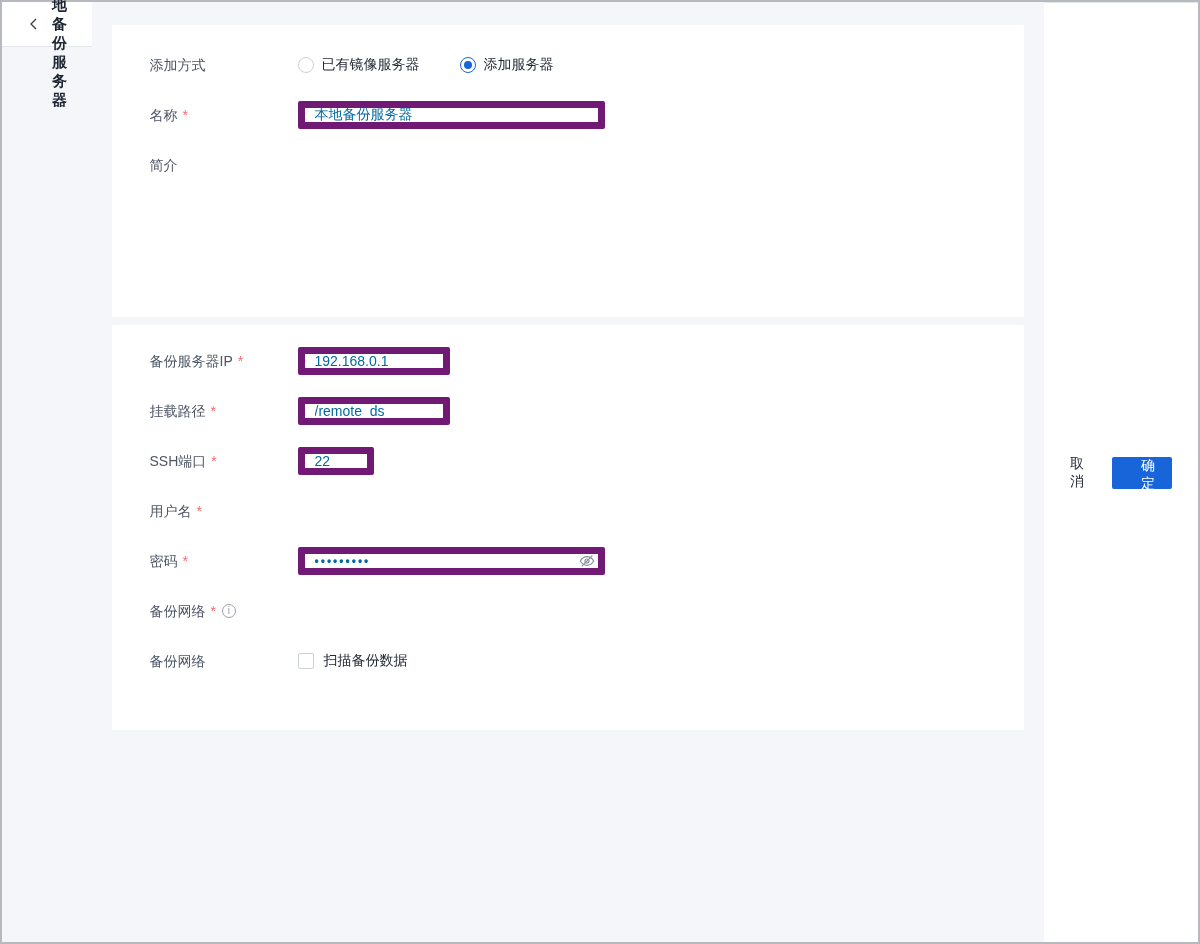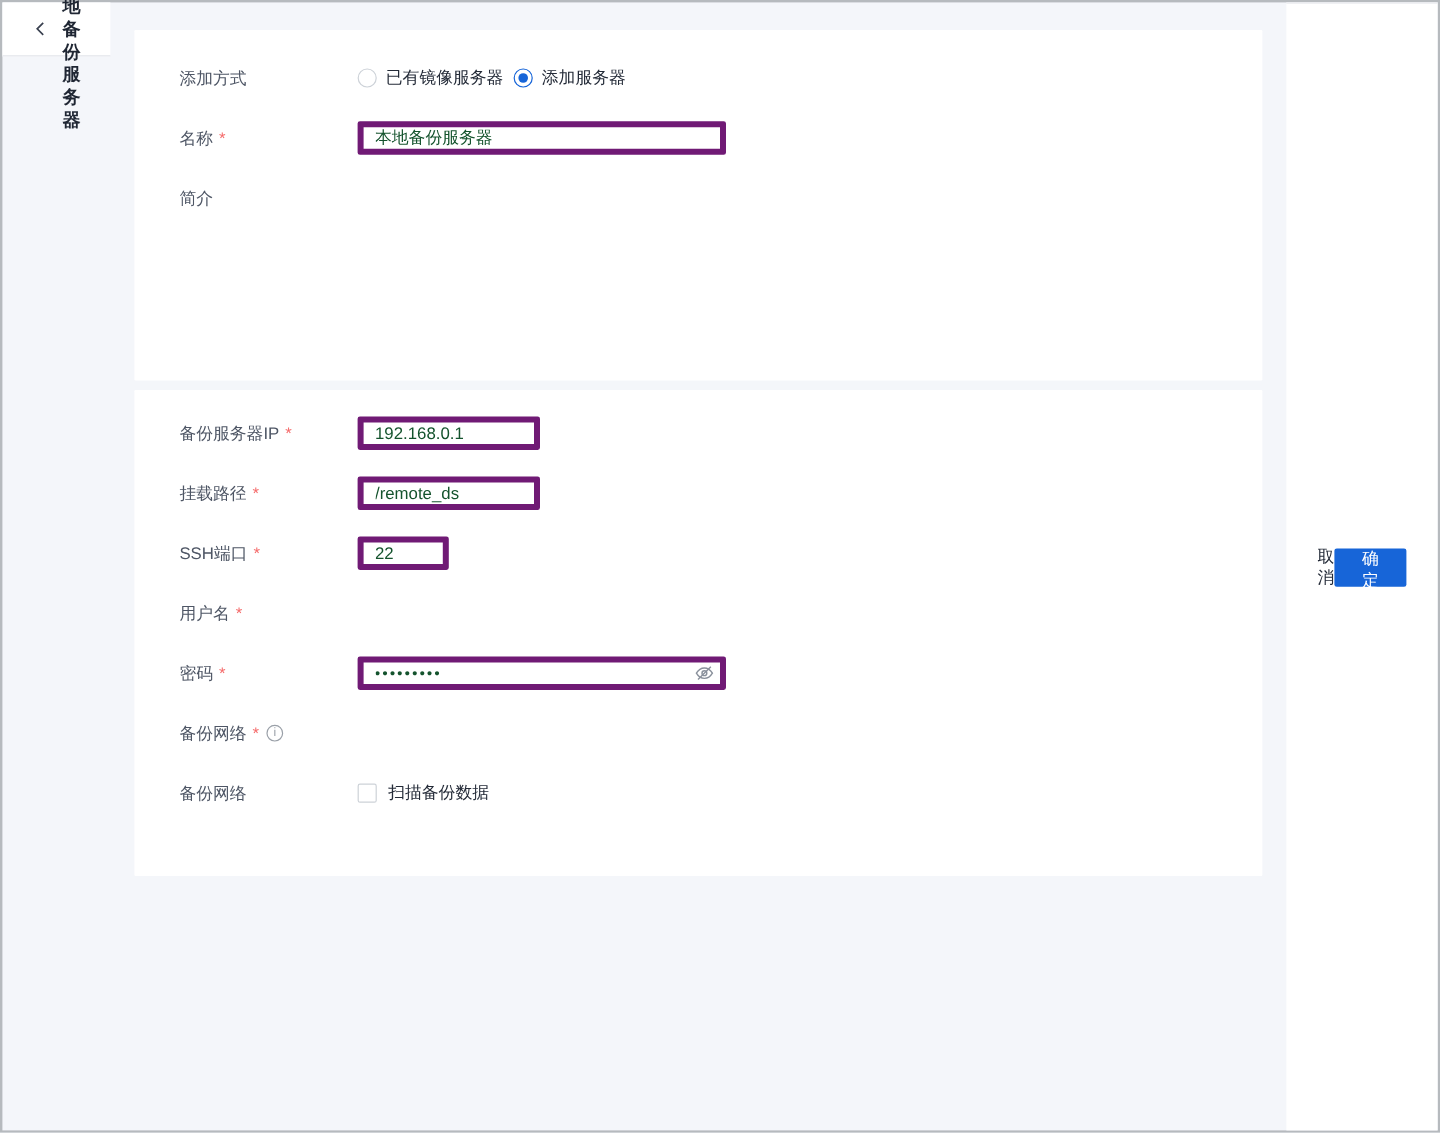--- a/index.html
+++ b/index.html
@@ -38,42 +38,42 @@
   .row-label {
     flex:0 0 148px; font-size:14px; color:#4e5665;
     display:flex; align-items:center; line-height:28px;
   }
   .req { color:#f56a6a; margin-left:5px; font-size:14px; }
   .row-control { display:flex; align-items:center; position:relative; }
 
   .text-value { font-size:14px; color:#242b38; }
 
   input.ipt {
-    height:28px; border:5px solid #701a75; border-radius:2px;
-    padding:0 10px; font-size:14px; color:#14532d; background:#fff;
+    height:28px; border:7px solid #701a75; border-radius:2px;
+    padding:0 10px; font-size:14px; color:#0369a1; background:#fff;
     font-family:"Liberation Sans","DejaVu Sans",sans-serif;
     outline:none;
   }
   .w-lg { width:307px; } .w-md { width:152px; } .w-sm { width:76px; }
 
   textarea.ta {
     width:307px; height:95px; resize:none;
     border:1px solid #d7dadf; border-radius:2px;
     padding:6px 10px; font-size:14px; color:#242b38;
     font-family:"Liberation Sans","DejaVu Sans",sans-serif;
     outline:none;
   }
   .ta-wrap { position:relative; display:inline-block; }
   .char-counter {
     position:absolute; left:calc(100% + 10px); bottom:4px;
     font-size:12px; color:#9aa0a8; white-space:nowrap;
   }
 
   
-  .radio-group { display:flex; align-items:center; gap:8px; }
+  .radio-group { display:flex; align-items:center; gap:40px; }
   .radio-option { display:flex; align-items:center; gap:8px; cursor:pointer; }
   .radio-circle {
     width:16px; height:16px; border-radius:50%;
     border:1px solid #cdd2d8; background:#fff; position:relative; flex:0 0 16px;
   }
   .radio-circle.selected { border-color:#1765d8; }
   .radio-circle.selected::after {
     content:""; position:absolute; left:3px; top:3px;
     width:8px; height:8px; border-radius:50%; background:#1765d8;
   }
@@ -103,31 +103,32 @@
   .info-icon {
     width:14px; height:14px; border:1px solid #9aa0a8; border-radius:50%;
     color:#9aa0a8; font-size:10px; line-height:12px; text-align:center;
     margin-left:6px; font-style:normal; display:inline-block;
   }
 
   
   .page-footer {
     flex:0 0 59px; background:#ffffff; border-top:1px solid #e4e7eb;
     display:flex; align-items:center; justify-content:flex-end;
-    padding:0 26px; 
+    padding:0 26px; gap:28px;
   }
   .btn-cancel {
     background:none; border:none; font-size:14px; color:#242b38; cursor:pointer;
     font-family:"Liberation Sans","DejaVu Sans",sans-serif;
   }
   .btn-confirm {
     min-width:60px; height:32px; background:#1765d8; color:#ffffff;
     border:none; border-radius:2px; font-size:14px; cursor:pointer;
     padding:0 12px 0 17px; letter-spacing:5px;
     font-family:"Liberation Sans","DejaVu Sans",sans-serif;
+    text-align:right;
   }
 </style>
 </head>
 <body>
 
 <div class="window">
 
   <div class="page-header">
     <span class="back-icon">
       <svg width="16" height="16" viewBox="0 0 16 16" fill="none">

